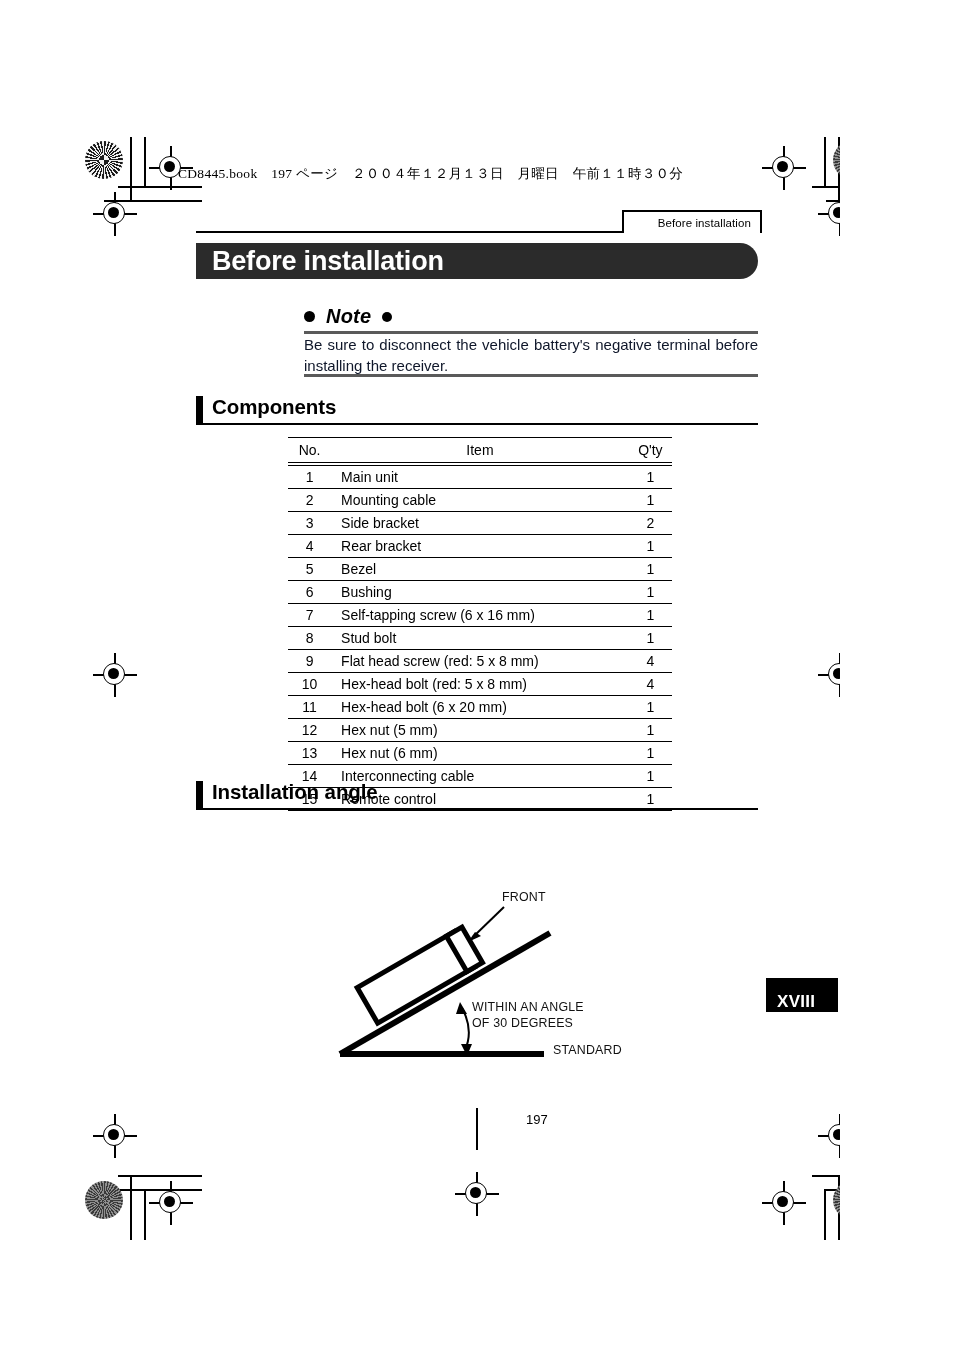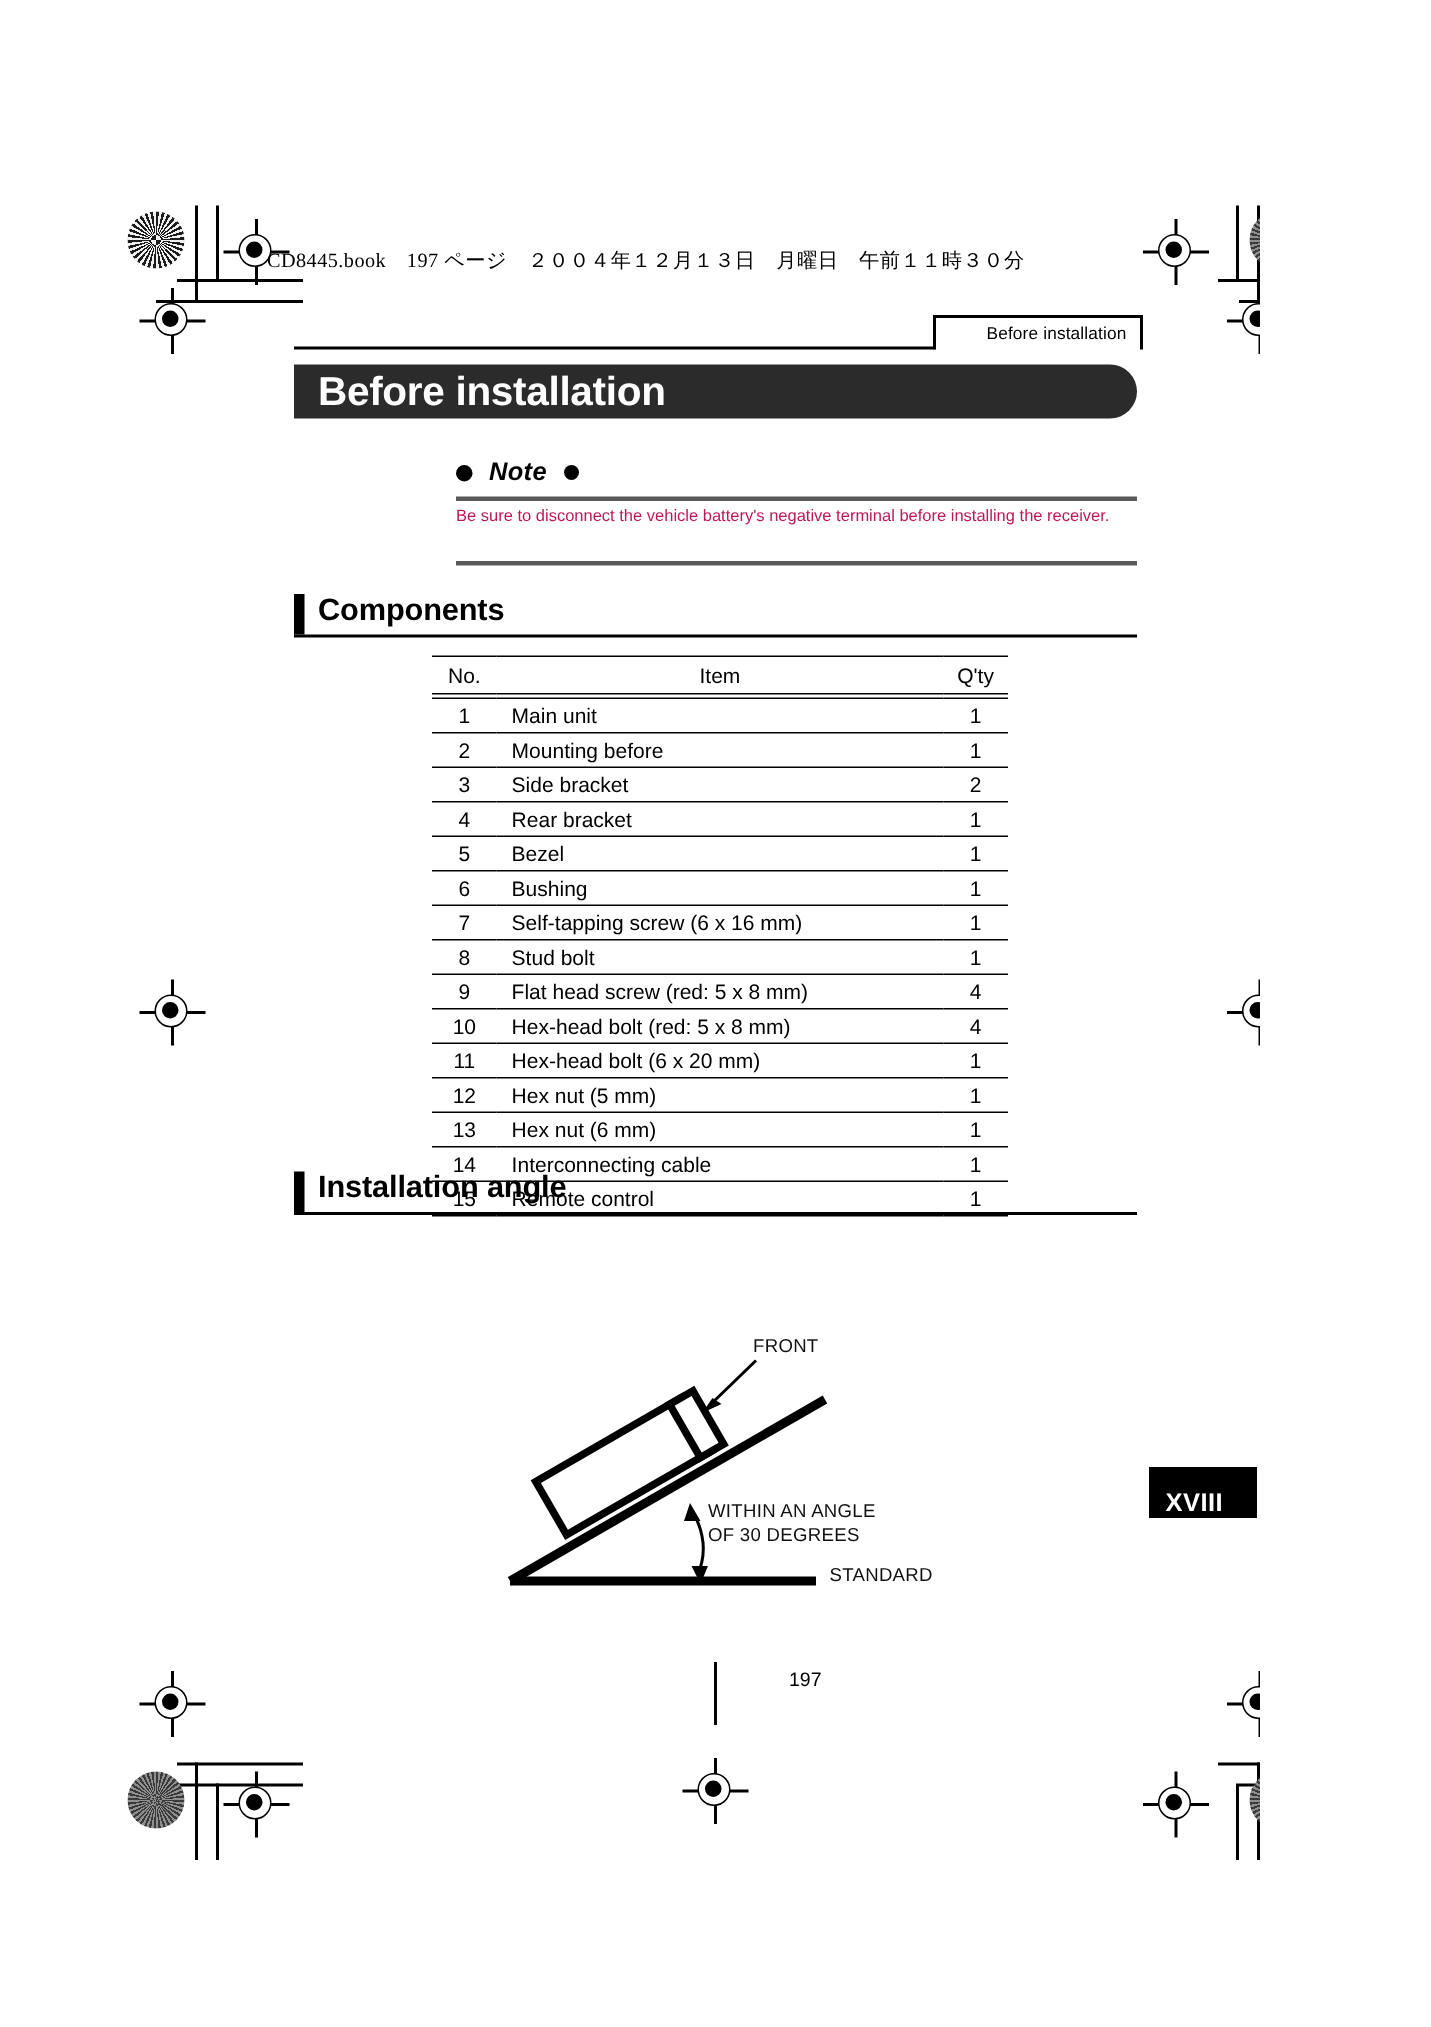--- a/index.html
+++ b/index.html
@@ -145,37 +145,37 @@
     height: 11px;
     border-radius: 50%;
     background: #000;
     display: inline-block;
   }
   .note-bullet.small {
     width: 10px;
     height: 10px;
   }
   .note-title {
-    font-size: 17px;
+    font-size: 20px;
     font-weight: bold;
     font-style: italic;
     letter-spacing: 0.2px;
   }
   .note-rule {
     position: absolute;
     background: #5a5a5a;
     height: 3px;
   }
   .note-body {
     position: absolute;
-    font-size: 11px;
+    font-size: 15px;
     line-height: 21px;
     text-align: justify;
     text-align-last: left;
-    color: #be185d;
+    color: #0f172a;
   }
 
   
   .sect {
     position: absolute;
   }
   .sect .bar {
     position: absolute;
     left: 0;
     top: 1px;
@@ -424,21 +424,21 @@
       </tr>
     </thead>
     <tbody id="components-body">
         <tr>
           <td class="col-no">1</td>
           <td class="col-item">Main unit</td>
           <td class="col-qty">1</td>
         </tr>
         <tr>
           <td class="col-no">2</td>
-          <td class="col-item">Mounting before</td>
+          <td class="col-item">Mounting cable</td>
           <td class="col-qty">1</td>
         </tr>
         <tr>
           <td class="col-no">3</td>
           <td class="col-item">Side bracket</td>
           <td class="col-qty">2</td>
         </tr>
         <tr>
           <td class="col-no">4</td>
           <td class="col-item">Rear bracket</td>

